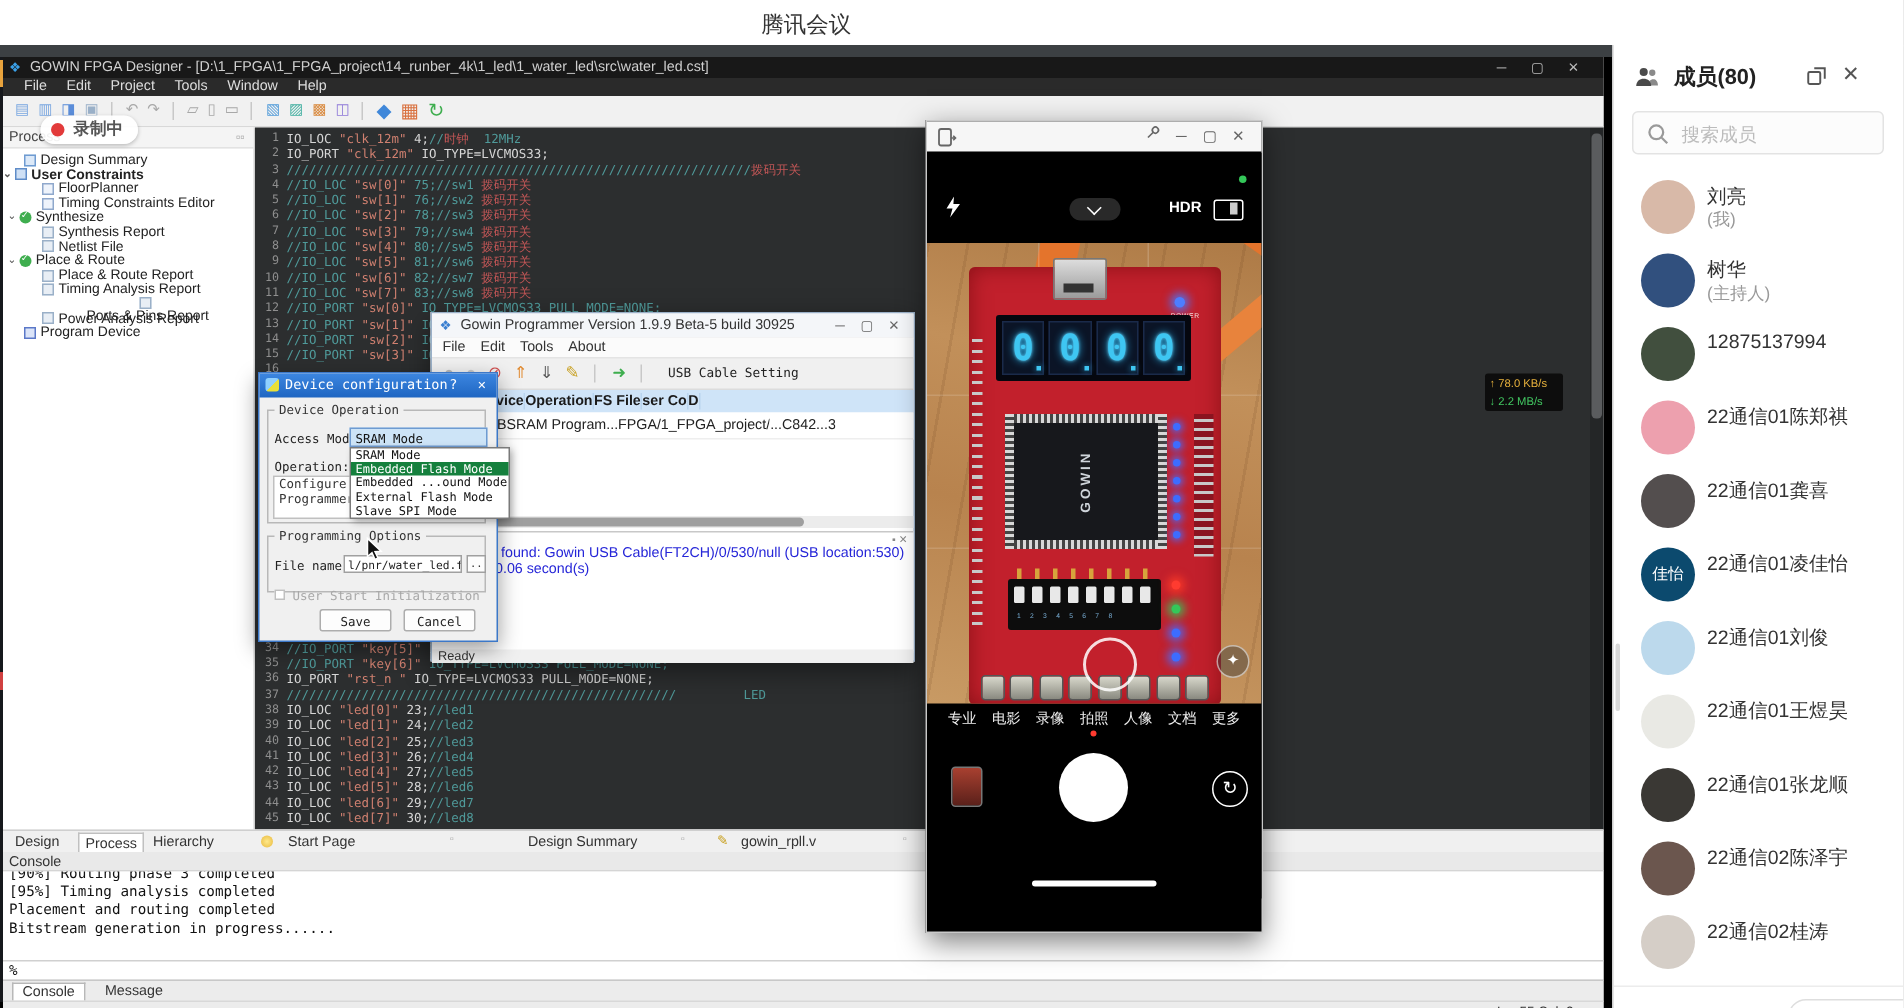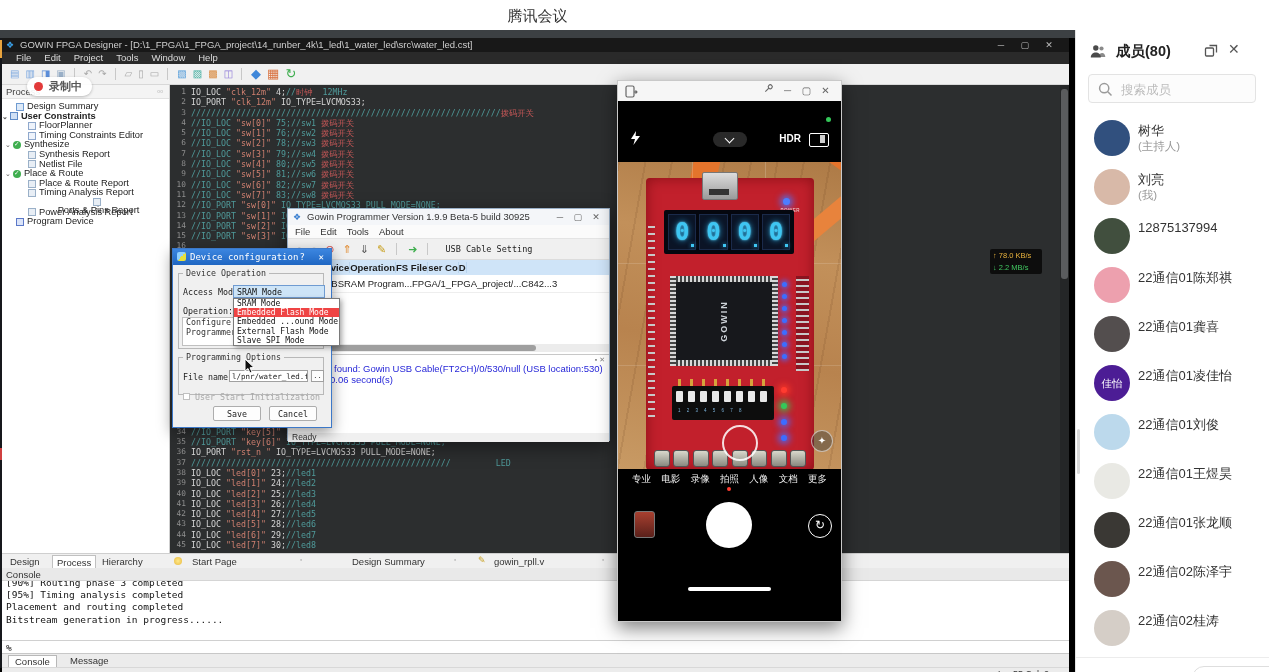--- a/index.html
+++ b/index.html
@@ -98,21 +98,21 @@
   .dlg-ico{position:absolute;left:4px;top:3px;width:9px;height:9px;background:linear-gradient(135deg,#8fd0ff 50%,#e8e03a 50%);border-radius:2px;}
   .dlg-ttext{position:absolute;left:17px;top:0;}
   .dlg-q{position:absolute;right:26px;top:0;font-size:9px;}
   .dlg-x{position:absolute;right:7px;top:0;font-size:9px;}
   .fset{position:absolute;border:1px solid #b8b8b8;box-sizing:border-box;}
   .legend{position:absolute;top:-5px;left:4px;background:#f0f0f0;padding:0 3px;font-size:8.3px;color:#333;line-height:9px;}
   .dlg-lbl{position:absolute;font-size:8.3px;color:#222;white-space:nowrap;}
   .combo{position:absolute;left:60px;top:36px;width:92px;height:13px;background:#cde4f7;border:1px solid #6f9bd1;font-size:8.3px;line-height:12px;padding-left:3px;color:#111;box-sizing:border-box;}
   .ddown{position:absolute;left:60px;top:49px;width:105px;background:#fff;border:1px solid #7a7a7a;z-index:10;box-shadow:2px 2px 5px rgba(0,0,0,.3);}
   .dd-it{height:9.2px;line-height:9.2px;font-size:8px;color:#111;padding-left:3px;white-space:nowrap;}
-  .dd-it.sel{background:#ef4444;color:#fff;}
+  .dd-it.sel{background:#15803d;color:#fff;}
   .descbox{position:absolute;left:9px;top:68px;width:139px;height:29px;background:#fff;border:1px solid #c0c0c0;box-sizing:border-box;}
   .desc-l{font-size:8.3px;color:#333;line-height:9.5px;padding-left:3px;white-space:nowrap;}
   .finput{position:absolute;left:56px;top:121px;width:79px;height:12px;background:#fff;border:1px solid #a0a0a0;font-size:7.5px;line-height:11px;padding-left:2px;color:#222;box-sizing:border-box;white-space:nowrap;overflow:hidden;}
   .fbrowse{position:absolute;left:138px;top:121px;width:13px;height:12px;background:#fdfdfd;border:1px solid #a0a0a0;font-size:7px;text-align:center;line-height:11px;color:#333;box-sizing:border-box;}
   .cbx{position:absolute;left:10px;top:144px;width:7px;height:7px;background:#fff;border:1px solid #c0c0c0;box-sizing:border-box;}
   .cbx-lbl{position:absolute;left:22px;top:143px;font-size:8.3px;color:#a8a8a8;white-space:nowrap;}
   .dbtn{position:absolute;top:157px;width:48px;height:15px;background:#fdfdfd;border:1px solid #adadad;border-radius:2px;font-size:8.3px;text-align:center;line-height:14px;color:#222;box-sizing:border-box;}
   #cursor{position:absolute;left:244px;top:328px;z-index:400;}
   
   #phone{position:absolute;left:617px;top:50px;width:225px;height:542px;background:#000;border:1px solid #c9c9c9;box-shadow:0 6px 18px rgba(0,0,0,.5);z-index:200;box-sizing:border-box;}
@@ -810,46 +810,46 @@
     </div>
     <div class="m-search">
       <svg width="15" height="15" viewBox="0 0 15 15">
         <circle cx="6.2" cy="6.2" r="4.6" fill="none" stroke="#9a9a9a" stroke-width="1.5"></circle>
         <line x1="9.8" y1="9.8" x2="13.5" y2="13.5" stroke="#9a9a9a" stroke-width="1.5"></line>
       </svg>
       <input placeholder="搜索成员" style="">
     </div>
     <div class="m-list">
       <div class="m-row">
+          <span class="m-av" style="background: rgb(216, 185, 168);"></span>
+          <span class="m-name">刘亮</span>
+          <span class="m-sub">(我)</span>
+        </div>
+        <div class="m-row">
           <span class="m-av" style="background: rgb(49, 80, 126);"></span>
           <span class="m-name">树华</span>
           <span class="m-sub">(主持人)</span>
         </div>
         <div class="m-row">
-          <span class="m-av" style="background: rgb(216, 185, 168);"></span>
-          <span class="m-name">刘亮</span>
-          <span class="m-sub">(我)</span>
-        </div>
-        <div class="m-row">
           <span class="m-av" style="background: rgb(65, 79, 62);"></span>
           <span class="m-name">12875137994</span>
 
         </div>
         <div class="m-row">
           <span class="m-av" style="background: rgb(237, 160, 174);"></span>
           <span class="m-name">22通信01陈郑祺</span>
 
         </div>
         <div class="m-row">
           <span class="m-av" style="background: rgb(83, 78, 78);"></span>
           <span class="m-name">22通信01龚喜</span>
 
         </div>
         <div class="m-row">
-          <span class="m-av" style="background: #4c1d95;">佳怡</span>
+          <span class="m-av" style="background: #0c4a6e;">佳怡</span>
           <span class="m-name">22通信01凌佳怡</span>
 
         </div>
         <div class="m-row">
           <span class="m-av" style="background: rgb(188, 217, 236);"></span>
           <span class="m-name">22通信01刘俊</span>
 
         </div>
         <div class="m-row">
           <span class="m-av" style="background: rgb(233, 233, 228);"></span>

